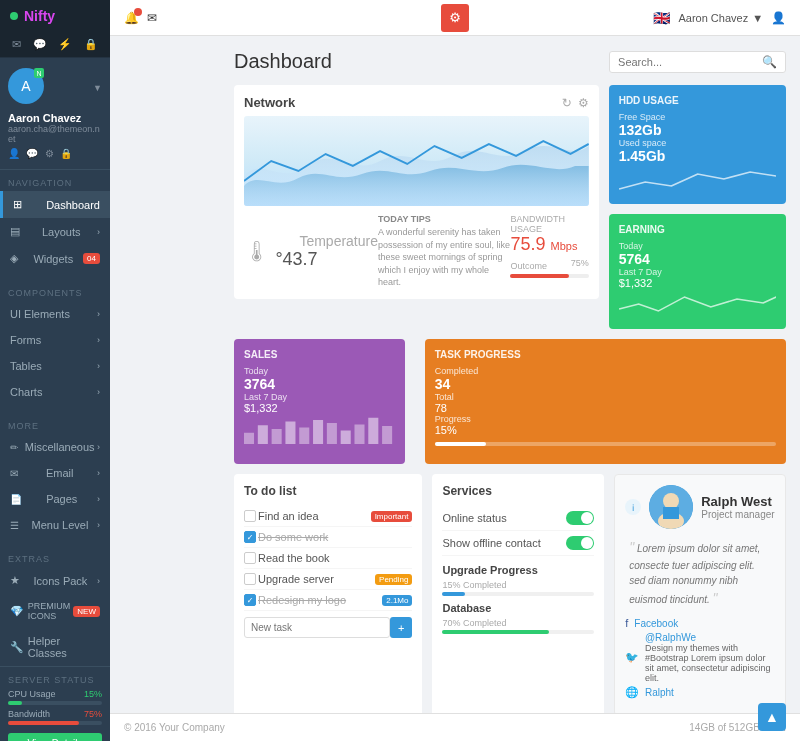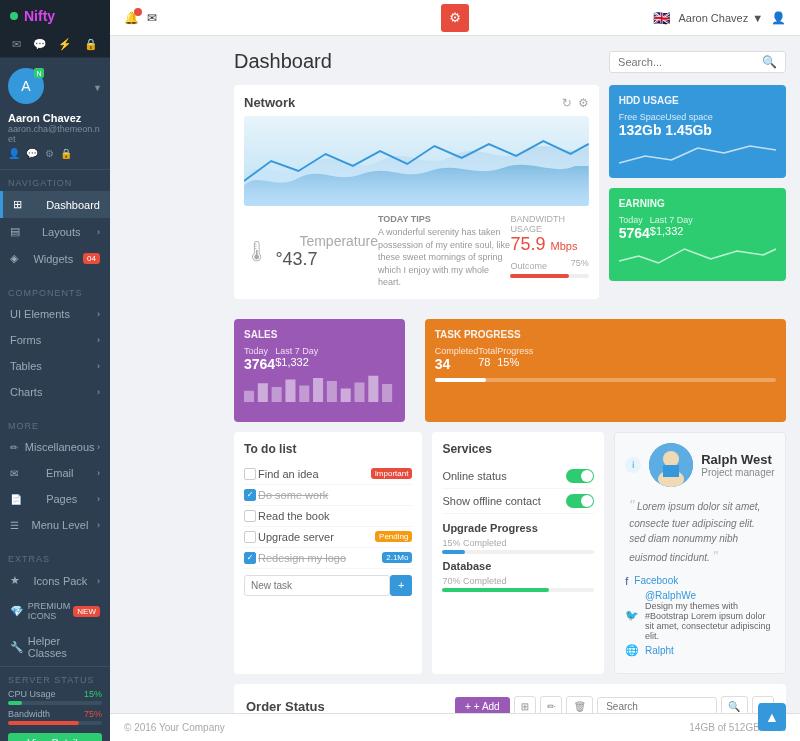--- a/index.html
+++ b/index.html
@@ -69,21 +69,21 @@
     .progress-outcome { margin-top: 3px; }
     .outcome-bar { height: 4px; background: #eee; border-radius: 2px; margin-top: 2px; }
     .outcome-fill { height: 4px; background: #e74c3c; border-radius: 2px; }
 
     
     .widget-hdd { background: #3498db; color: #fff; border-radius: 4px; padding: 10px; }
     .widget-earning { background: #2ecc71; color: #fff; border-radius: 4px; padding: 10px; }
     .widget-sales { background: #9b59b6; color: #fff; border-radius: 4px; padding: 10px; }
     .widget-task { background: #e67e22; color: #fff; border-radius: 4px; padding: 10px; }
     .widget-title { font-size: 10px; font-weight: 700; text-transform: uppercase; margin-bottom: 6px; opacity: 0.9; }
-    .widget-row { display: flex; justify-content: flex-start; }
+    .widget-row { display: flex; justify-content: flex-start; flex-direction: column; }
     .widget-col { }
     .widget-col-label { font-size: 9px; opacity: 0.8; }
     .widget-col-value { font-size: 14px; font-weight: 700; }
     .widget-col-sub { font-size: 11px; }
     .widget-mini-chart { height: 30px; }
     .widget-mini-chart svg { width: 100%; height: 30px; }
     .task-progress-bar-bg { background: rgba(255,255,255,0.3); height: 4px; border-radius: 2px; margin-top: 6px; }
     .task-progress-bar-fill { height: 4px; border-radius: 2px; background: #fff; }
 
     

